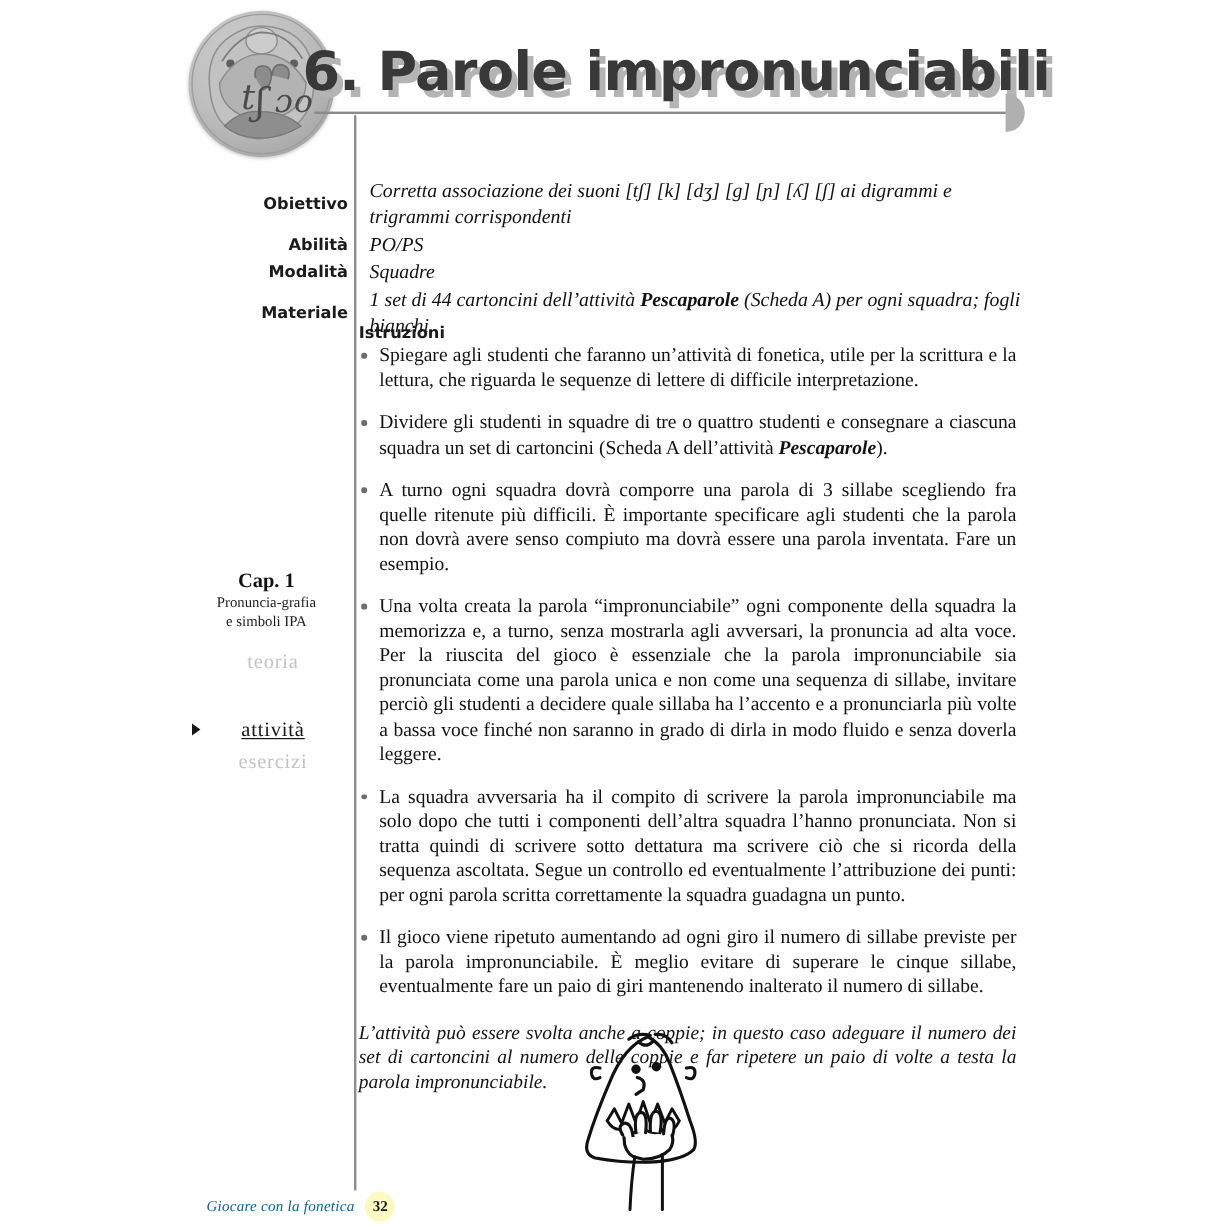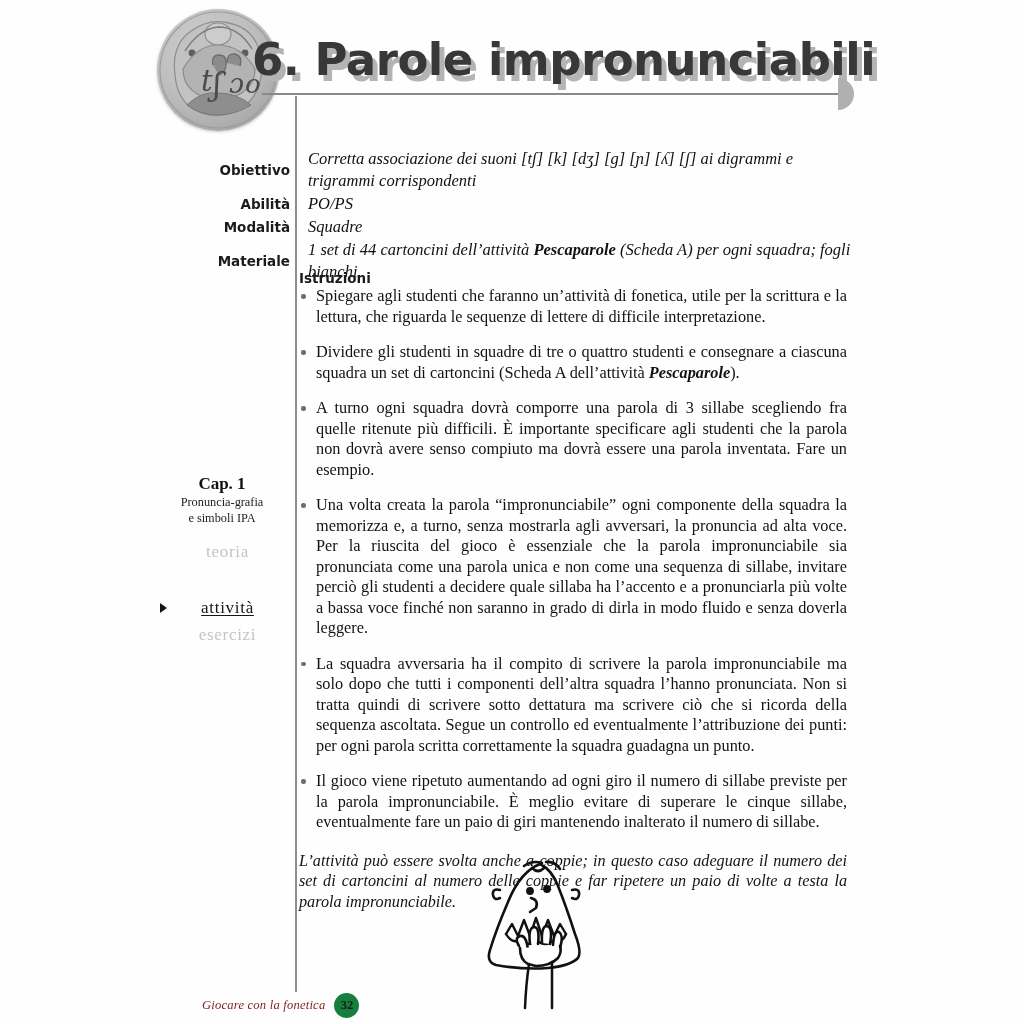--- a/index.html
+++ b/index.html
@@ -222,29 +222,28 @@
   
   .footer {
     position: absolute;
     left: 172px; top: 993px;
     display: flex;
     align-items: center;
   }
   .footer-text {
     font-style: italic;
     font-size: 12.6px;
-    color: #7f1d1d;
+    color: #0369a1;
     letter-spacing: 0.2px;
-    margin-left: 30px;
   }
   .page-badge {
     margin-left: 9px;
     width: 25px; height: 25px;
     border-radius: 50%;
-    background: #15803d;
+    background: #fef9c3;
     display: flex;
     align-items: center;
     justify-content: center;
     font-weight: bold;
     font-size: 12.5px;
     color: #1a1a1a;
   }
 </style>
 </head>
 <body>

